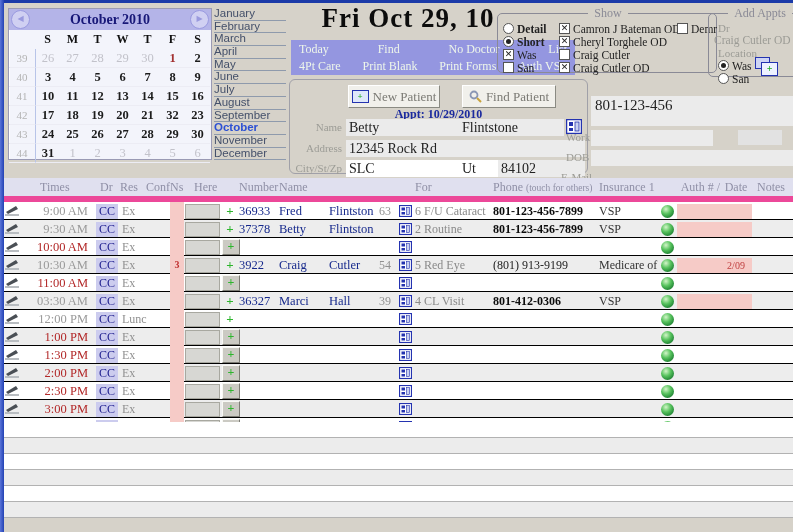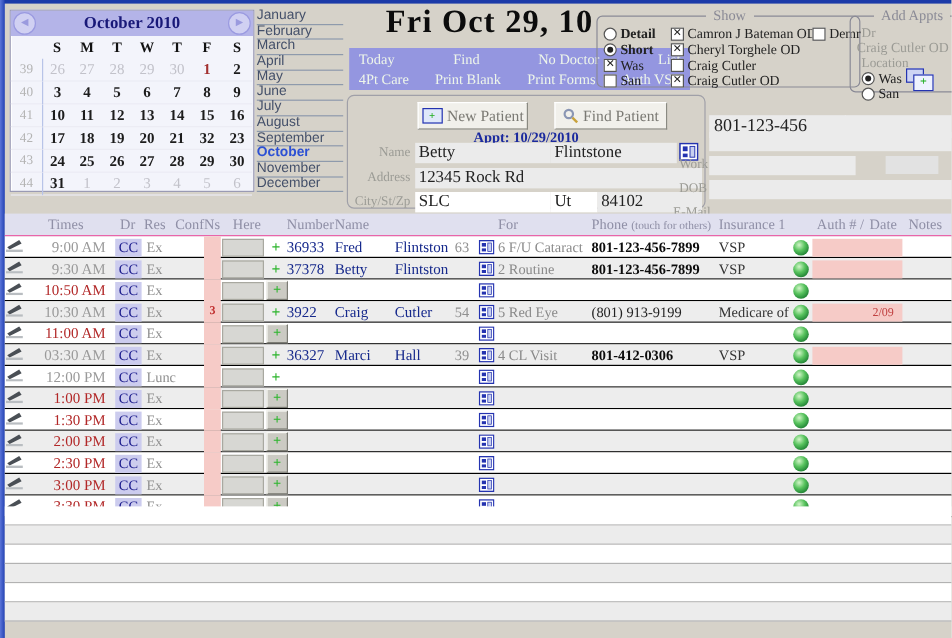--- a/index.html
+++ b/index.html
@@ -74,21 +74,21 @@
   .gridicon{position:absolute;cursor:pointer;}
 
   
   .ct-label{position:absolute;font-size:11px;color:#9c9c96;white-space:nowrap;margin-top:18px;}
   .ct-field{position:absolute;background:#ebebeb;font-size:15px;line-height:19px;padding-left:4px;white-space:nowrap;}
 
   
   .sched{left:4px;top:178px;width:789px;}
   .srow{display:grid;grid-template-columns:24px 66px 26px 26px 24px 14px 37px 18px 40px 50px 50px 20px 16px 78px 106px 60px 18px 43px 32px 1fr;
         align-items:center;height:17px;border-bottom:1px solid #000000;}
-  .shead{height:18px;background:#e0e0ef;color:#8f8fa6;font-size:12px;border-bottom:1px solid #ec4899;}
+  .shead{height:18px;background:#e0e0ef;color:#8f8fa6;font-size:12px;border-bottom:6px solid #ec4899;}
   .shead div{white-space:nowrap;}
   .odd{background:#fff;} .even{background:#ededed;}
   .c-time{text-align:right;padding-right:6px;font-size:12.5px;color:#9a9a9a;white-space:nowrap;cursor:pointer;}
   .c-time.red{color:#b22828;}
   .drblk{width:22px;height:15px;margin-left:2px;background:#ccccee;color:#1a1a8c;font-size:12px;text-align:center;line-height:15px;}
   .c-res{font-size:12px;color:#909090;padding-left:2px;}
   .c-ns{background:#f6cbc7;height:100%;text-align:center;font-size:10px;font-weight:bold;color:#c03030;line-height:17px;}
   .hereblk{width:33px;height:13px;margin-left:1px;background:#d7d7d3;border:1px solid #a8a8a0;cursor:pointer;}
   .plusflat{color:#2db52d;font-weight:bold;font-size:13px;text-align:center;cursor:pointer;line-height:14px;}
   .plusbtn{width:16px;height:14px;margin-left:1px;background:#cbcac3;border:1px solid;border-color:#f8f8f4 #7c7c74 #7c7c74 #f8f8f4;
@@ -427,21 +427,21 @@
           </div>
           <div class="c-auth pink"></div>
           <div class="c-date pink"></div>
           <div></div>
         </div>
         <div class="srow odd">
           <div><svg width="17" height="12">
               <polygon points="2,8 12,2 14,5 4,10" fill="#4a4f55"></polygon>
               <rect x="1" y="10" width="14" height="2" fill="#b9bdc1"></rect>
             </svg></div>
-          <div class="c-time red">10:50 AM</div>
+          <div class="c-time red">10:00 AM</div>
           <div>
             <div class="drblk">CC</div>
           </div>
           <div class="c-res">Ex</div>
           <div></div>
           <div class="c-ns"></div>
           <div>
             <div class="hereblk"></div>
           </div>
           <div class="plusbtn">+</div>

